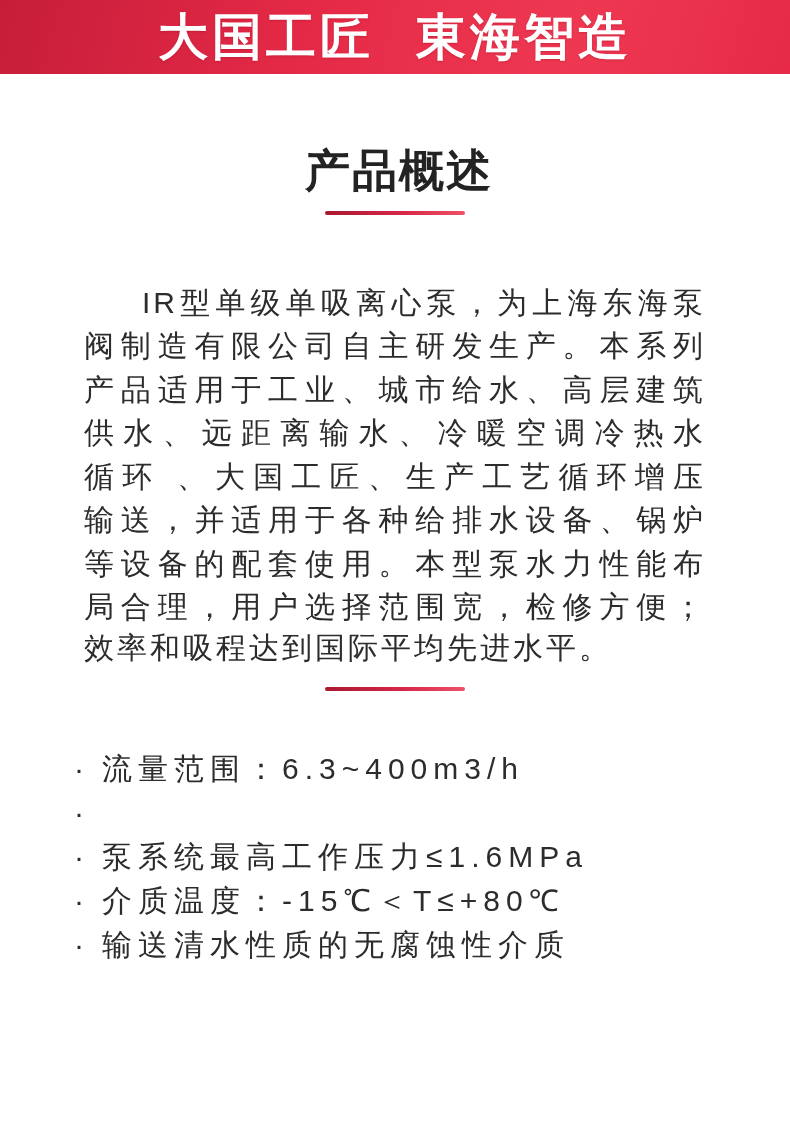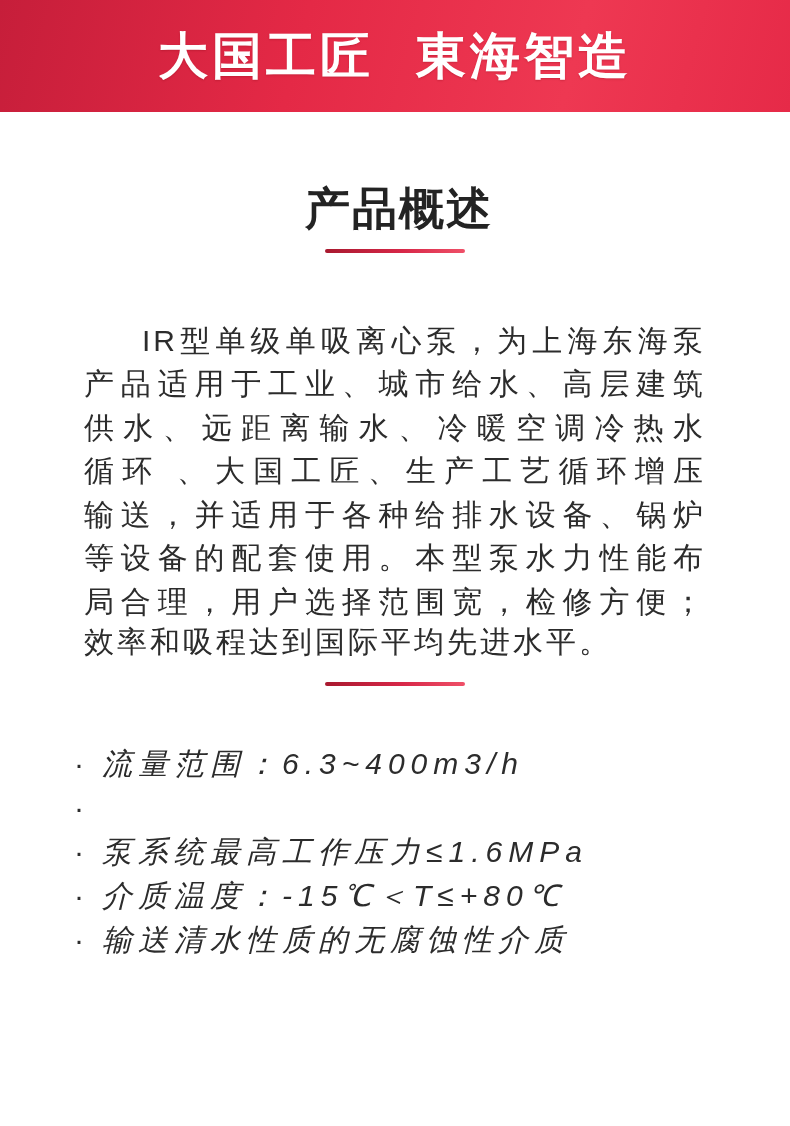--- a/index.html
+++ b/index.html
@@ -12,21 +12,21 @@
     position: relative;
     width: 790px;
     height: 1126px;
     margin: 0 auto;
     background: #ffffff;
     overflow: hidden;
   }
   
   .banner {
     width: 100%;
-    height: 112px;
+    height: 74px;
     background: linear-gradient(105deg, #c61e3a 0%, #e42946 38%, #ee3852 72%, #e62a48 100%);
     display: flex;
     align-items: center;
     justify-content: center;
   }
   .banner-title {
     margin: 0;
     color: #ffffff;
     font-size: 50px;
     font-weight: 900;
@@ -85,36 +85,37 @@
     align-items: baseline;
     line-height: 44px;
   }
   .bullet {
     flex: none;
     width: 28px;
     font-size: 30px;
     letter-spacing: 0;
     color: #2c2c2c;
   }
-  .condition-text { white-space: nowrap; font-style: italic; }
+  .condition-text { white-space: nowrap; }
 </style>
 </head>
 <body>
 
 <div class="page">
 
   <header class="banner">
     <h1 class="banner-title">大国工匠 東海智造</h1>
   </header>
 
   <section class="section overview">
     <h2 class="section-title">产品概述</h2>
     <div class="title-underline"></div>
     <div class="paragraph">
       <div class="para-line first">IR型单级单吸离心泵，为上海东海泵</div>
+      <div class="para-line">阀制造有限公司自主研发生产。本系列</div>
       <div class="para-line">产品适用于工业、城市给水、高层建筑</div>
       <div class="para-line">供水、远距离输水、冷暖空调冷热水</div>
       <div class="para-line">循环 、大国工匠、生产工艺循环增压</div>
       <div class="para-line">输送，并适用于各种给排水设备、锅炉</div>
       <div class="para-line">等设备的配套使用。本型泵水力性能布</div>
       <div class="para-line">局合理，用户选择范围宽，检修方便；</div>
       <div class="para-line last">效率和吸程达到国际平均先进水平。</div>
     </div>
   </section>
 

